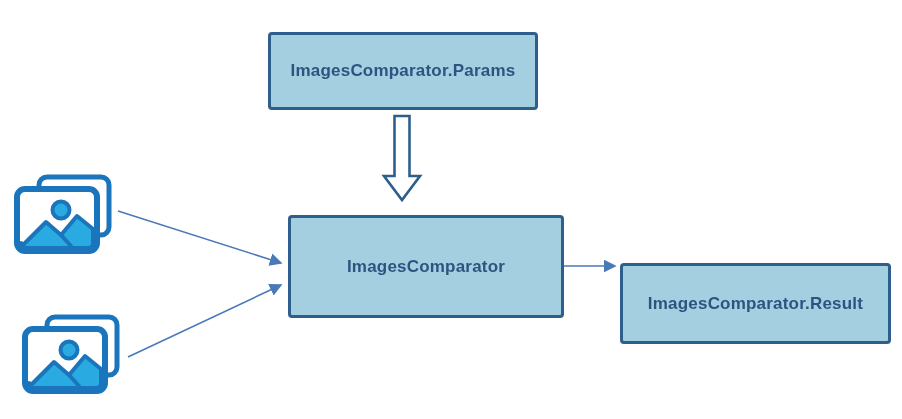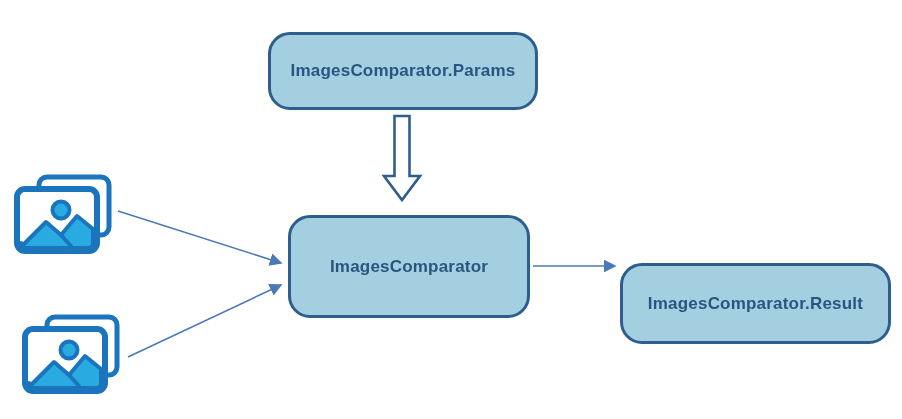--- a/index.html
+++ b/index.html
@@ -20,30 +20,30 @@
     background:var(--background,#FFFFFF);
     font-family:"Liberation Sans", sans-serif;
     overflow:hidden;
   }
   svg.layer{position:absolute;left:0;top:0;}
   .node{
     position:absolute;
     box-sizing:border-box;
     background:var(--node-fill,#A4CFE0);
     border:3px solid var(--node-border,#2E5F8C);
-    border-radius:22px;
+    border-radius:4px;
     display:flex;align-items:center;justify-content:center;
     text-align:center;
     font-weight:bold;
     font-size:17px;
     letter-spacing:0.2px;
     color:var(--node-text,#2B5580);
   }
   #node-params{left:268px;top:32px;width:270px;height:78px;}
-  #node-comparator{left:288px;top:215px;width:242px;height:103px;}
+  #node-comparator{left:288px;top:215px;width:276px;height:103px;}
   #node-result{left:620px;top:223px;width:271px;height:81px;margin-top:40px;}
 
   .edge-line{stroke:var(--connector,#4A79B8);stroke-width:1.6;fill:none;}
   .block-arrow{
     fill:var(--block-arrow-fill,#FFFFFF);
     stroke:var(--block-arrow-border,#2E5F8C);
     stroke-width:2.6;
     stroke-linejoin:miter;
   }
   .ic-frame-back{fill:#FFFFFF;stroke:var(--icon-outline,#1B75BC);stroke-width:5;}

